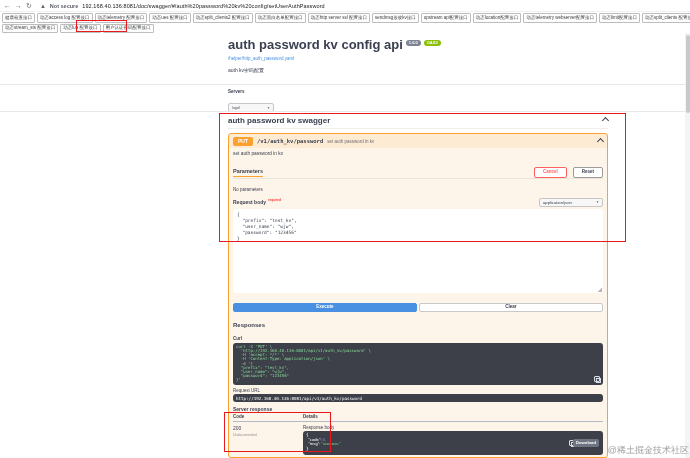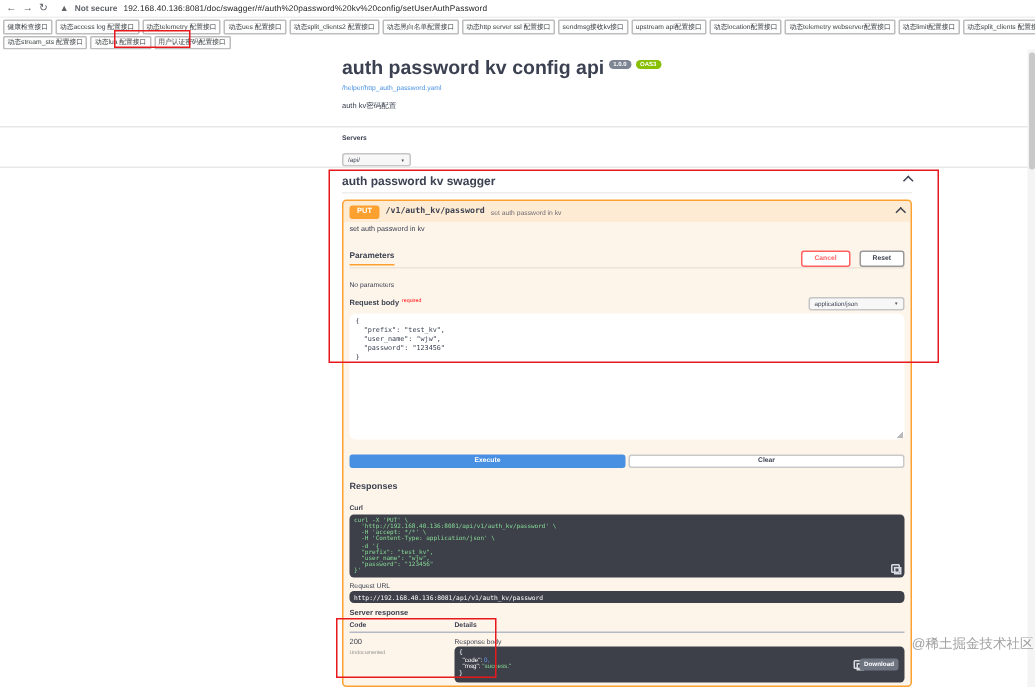--- a/index.html
+++ b/index.html
@@ -92,21 +92,21 @@
   .col-details{flex:1;}
   .resp-block{height:24px;padding:2px 3px;margin-bottom:2px;}
   .cl{font-size:4.2px;line-height:4.6px;white-space:pre;color:#fff;font-family:"DejaVu Sans Mono",monospace;}
   .tok-num{color:#6b9bff;}
   .tok-str{color:#86d995;}
   .resp-copy{right:28px;top:9px;}
   .download{position:absolute;right:4px;top:8px;background:#6e7480;color:#fff;border:none;border-radius:2px;font-size:4.2px;font-weight:bold;padding:2px 3px;cursor:pointer;appearance:none;line-height:1;}
 
   
   .red-box{position:absolute;border:1.5px solid #e7191c;background:transparent;pointer-events:none;}
-  .watermark{position:absolute;top:423px;right:1px;font-size:9px;color:#a2a2a2;z-index:30;}
+  .watermark{position:absolute;top:444px;right:1px;font-size:9px;color:#a2a2a2;z-index:30;}
   .scrollbar{position:absolute;right:0;top:33px;width:5px;height:425px;background:#f4f4f4;}
   .scroll-thumb{position:absolute;right:0.5px;top:2px;width:4px;height:78px;background:#c9c9c9;border-radius:2px;cursor:grab;}
 </style>
 </head>
 <body>
 
 <div class="screen">
 
   <div class="browser-bar">
     <span class="nav-ic">←</span>

